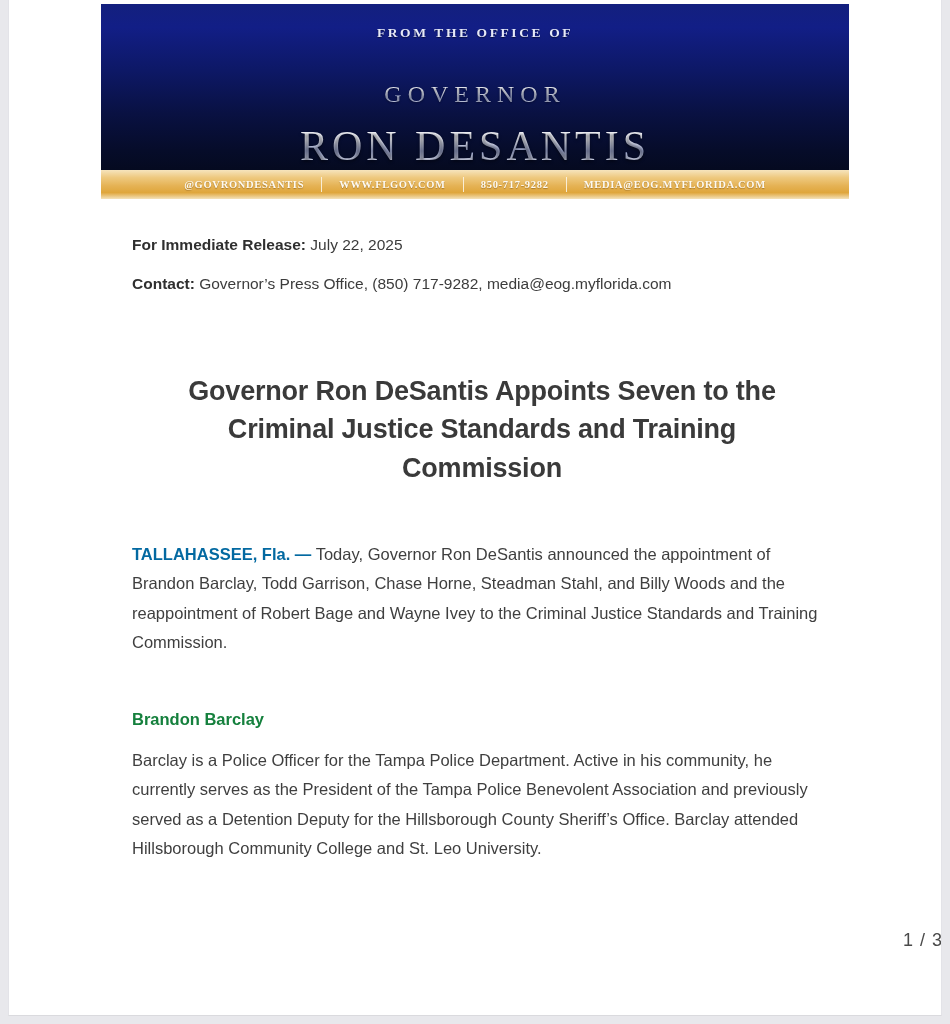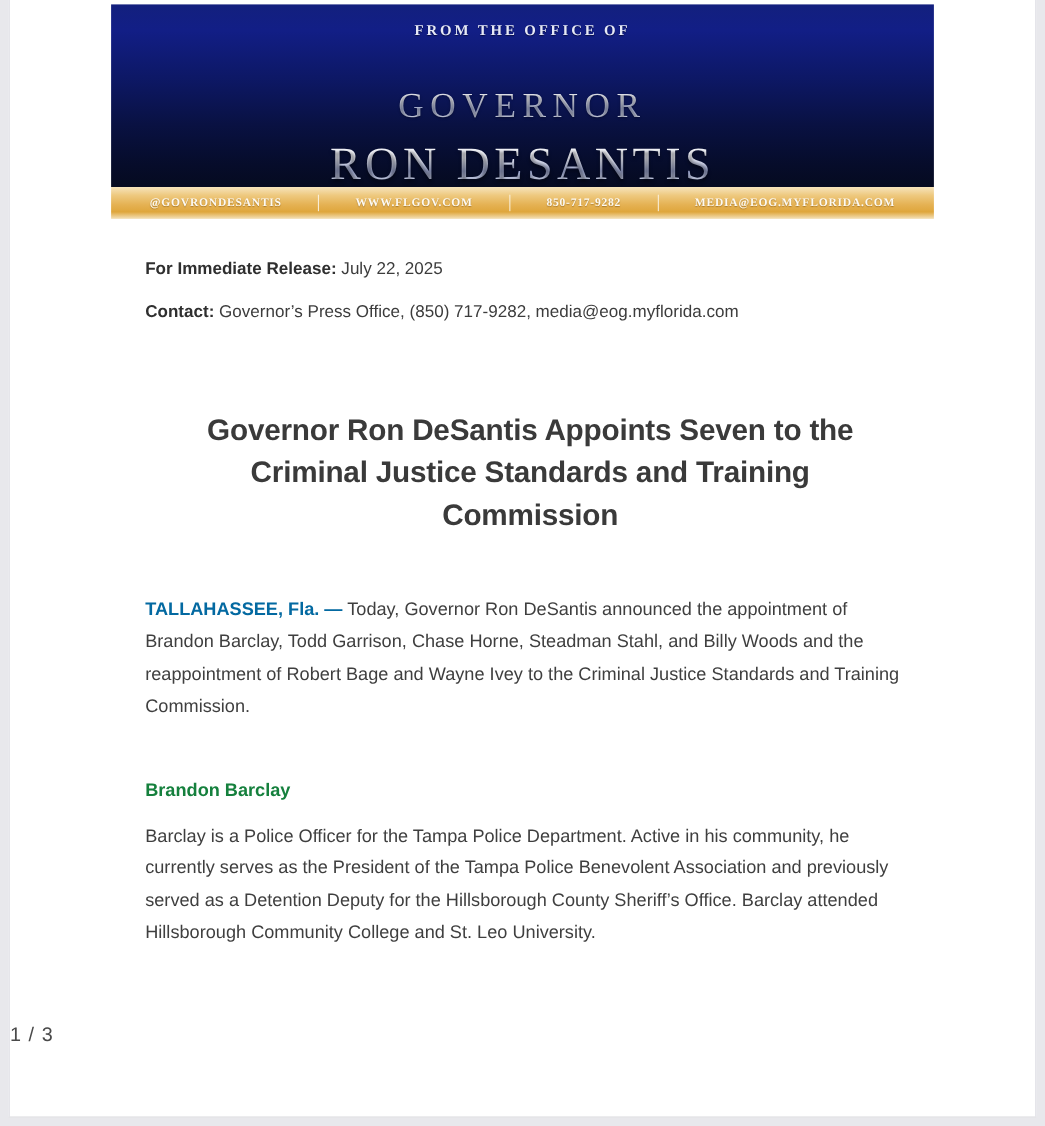--- a/index.html
+++ b/index.html
@@ -69,21 +69,21 @@
   .lh-rule {
     width: 290px;
     height: 2px;
     background: linear-gradient(to right,
        rgba(190,200,235,.35), #c3cbe8 18%, #c9d1ec 82%, rgba(190,200,235,.35));
     margin: 9px 0 5px;
   }
   .lh-rule.bottom { margin: 6px 0 0; }
   .lh-governor {
     font-family: "Liberation Serif", serif;
-    font-size: 32px;
+    font-size: 24px;
     letter-spacing: 6px;
     font-weight: 400;
     line-height: 1.08;
     text-align: center;
     background: linear-gradient(to bottom, #ffffff 0%, #e9ecf8 38%, #aab3d6 62%, #f2f4fc 100%);
     -webkit-background-clip: text;
     background-clip: text;
     color: #f2f4fc;
     -webkit-text-fill-color: transparent;
     text-shadow: 0 1px 2px rgba(0,0,0,.35);
@@ -111,21 +111,21 @@
     height: 29px;
     background: linear-gradient(to bottom,
         #f6e4bd 0%,
         #eec97f 26%,
         #e5b254 55%,
         #dfa63c 78%,
         #f4e2bb 100%);
     display: flex;
     align-items: center;
     justify-content: center;
-    gap: 16px;
+    gap: 0;
   }
   .gold-item {
     font-family: "Liberation Serif", serif;
     font-size: 10.5px;
     font-weight: 700;
     letter-spacing: 0.7px;
     color: #fdfaf2;
     text-shadow: 0 1px 1px rgba(120,80,20,.55);
     white-space: nowrap;
     padding: 0 17px;
@@ -179,21 +179,21 @@
     font-weight: 700;
     color: #15803d;
     line-height: 1.5;
   }
 
   #page-number {
     position: absolute;
     left: 0;
     top: 930px;
     width: 934px;
-    text-align: left;
+    text-align: right;
     font-size: 18px;
     color: #4a4a4a;
     letter-spacing: 1px;
   }
 </style>
 </head>
 <body>
 
 <div id="page-sheet">
 

